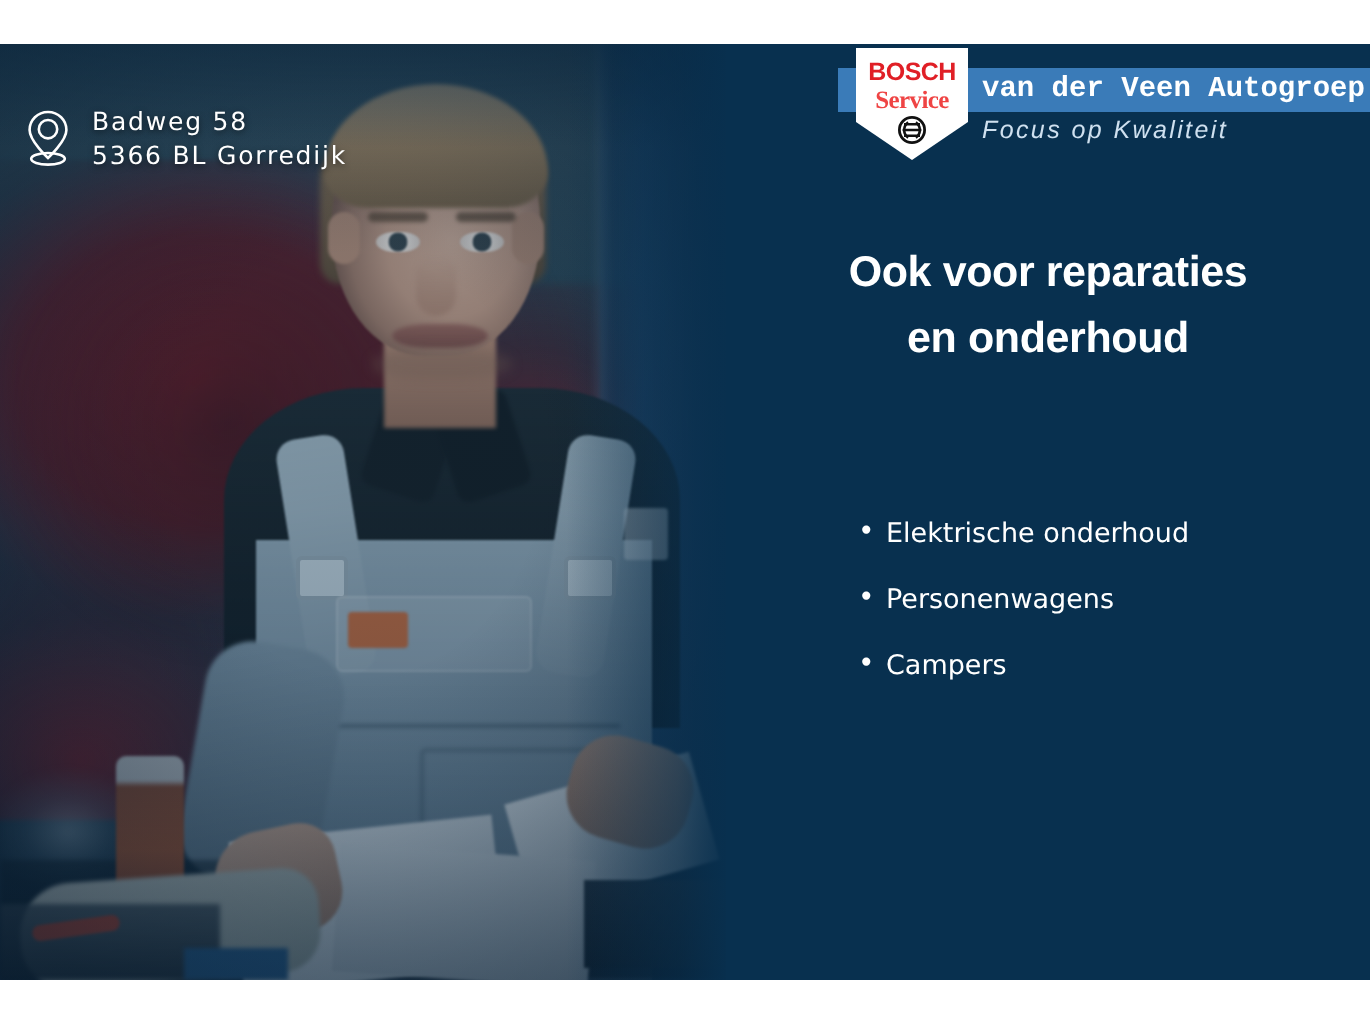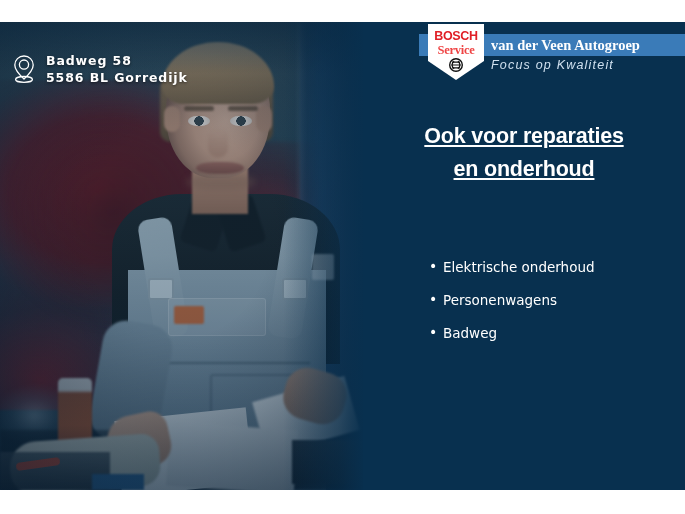--- a/index.html
+++ b/index.html
@@ -296,21 +296,20 @@
 
   
   #address {
     position: absolute;
     left: 12px;
     top: 30px;
     display: flex;
     align-items: center;
     gap: 10px;
     z-index: 30;
-    font-weight: bold;
   }
   #address .pin { width: 24px; height: 30px; flex: none; }
   #address .lines {
     color: #ffffff;
     font-size: 12.5px;
     line-height: 17px;
     letter-spacing: 0.9px;
     font-family: "DejaVu Sans", sans-serif;
     text-shadow: 0 1px 3px rgba(0,0,0,0.55);
     white-space: nowrap;
@@ -375,21 +374,21 @@
     width: 14px; height: 14px;
   }
 
   #brandname {
     position: absolute;
     left: 128px;
     top: 12px;
     height: 22px;
     line-height: 22px;
     color: #ffffff;
-    font-family: Liberation Serif, serif;
+    font-family: Liberation Mono, monospace;
     font-weight: bold;
     font-size: 14.5px;
     white-space: nowrap;
   }
   #tagline {
     position: absolute;
     left: 128px;
     top: 36px;
     color: #cfe0ef;
     font-family: "Liberation Sans", sans-serif;
@@ -404,21 +403,20 @@
     left: 8px;
     top: 98px;
     width: 306px;
     text-align: center;
     color: #ffffff;
     font-family: "Liberation Sans", sans-serif;
     font-weight: bold;
     font-size: 21.5px;
     line-height: 33px;
     letter-spacing: -0.2px;
-    text-decoration: underline;
   }
   #headline div { white-space: nowrap; }
 
   #bullets {
     position: absolute;
     left: 66px;
     top: 238px;
     margin: 0;
     padding: 0;
     list-style: none;
@@ -508,21 +506,21 @@
   <div id="address">
     <span class="pin">
       <svg width="24" height="30" viewBox="0 0 24 30" fill="none">
         <path d="M12 2 C6.8 2 2.8 6 2.8 11 C2.8 16.5 12 25 12 25 C12 25 21.2 16.5 21.2 11 C21.2 6 17.2 2 12 2 Z" stroke="#ffffff" stroke-width="1.3" fill="none"></path>
         <circle cx="12" cy="10.6" r="4.6" stroke="#ffffff" stroke-width="1.3" fill="none"></circle>
         <ellipse cx="12" cy="25.4" rx="8.4" ry="2.9" stroke="#ffffff" stroke-width="1.3" fill="none"></ellipse>
       </svg>
     </span>
     <span class="lines">
       <span>Badweg 58</span><br>
-      <span>5586 BL Gorredijk</span>
+      <span>5366 BL Gorredijk</span>
     </span>
   </div>
 
   <div id="panel">
 
     <div id="brandband"></div>
 
     <div id="logo">
       <div class="shield"></div>
       <div class="logo-bosch">BOSCH</div>
@@ -541,17 +539,17 @@
     <div id="tagline">Focus op Kwaliteit</div>
 
     <div id="headline">
       <div>Ook voor reparaties</div>
       <div>en onderhoud</div>
     </div>
 
     <ul id="bullets">
       <li>Elektrische onderhoud</li>
       <li>Personenwagens</li>
-      <li>Badweg</li>
+      <li>Campers</li>
     </ul>
 
   </div>
 </div>
 
 </body></html>

